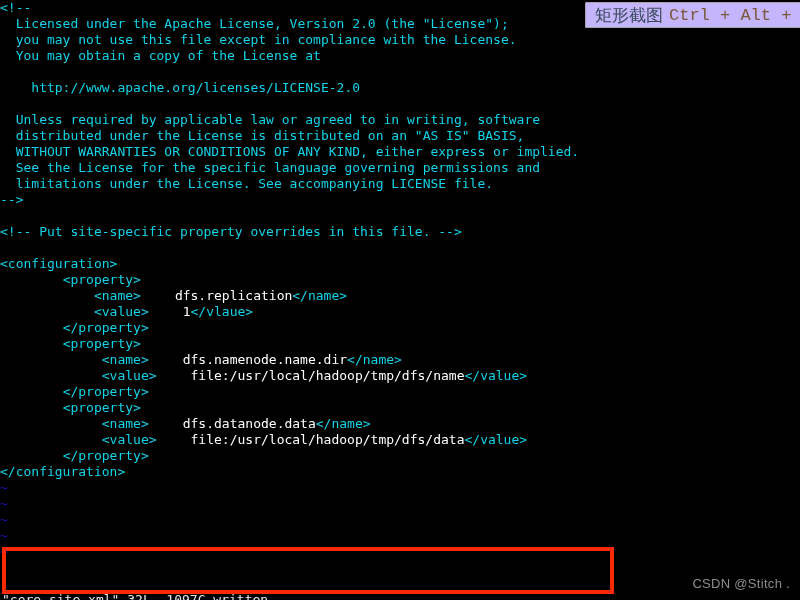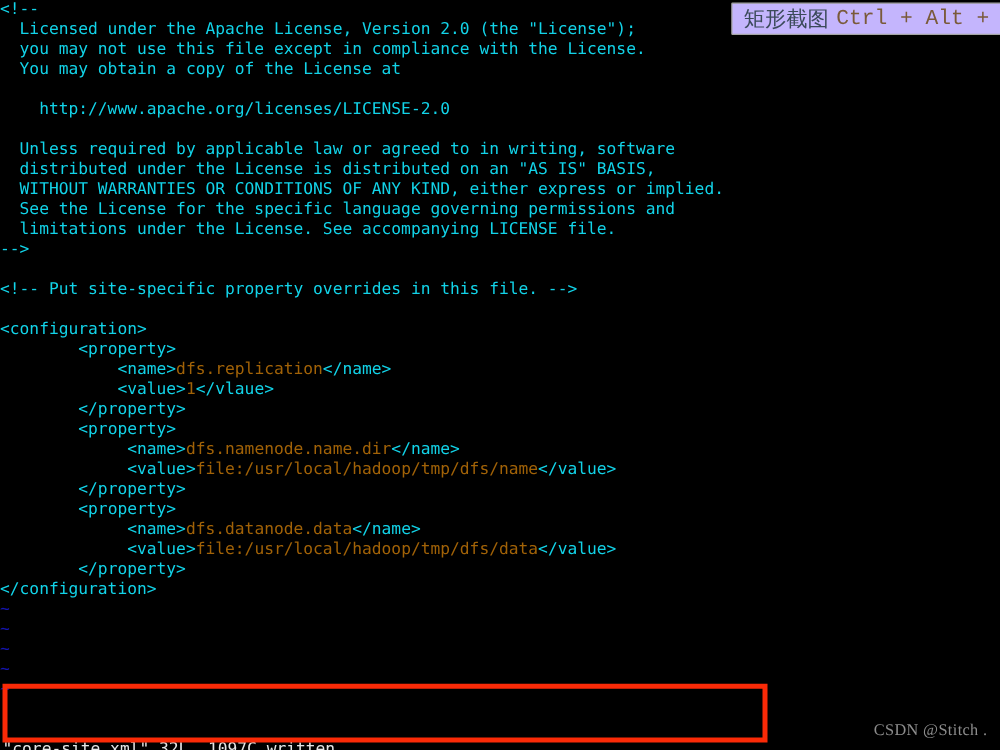--- a/index.html
+++ b/index.html
@@ -36,21 +36,21 @@
     top: 0;
     width: 800px;
   }
   .ln {
     height: 16px;
     line-height: 16px;
     white-space: pre;
     font-size: 13px;
   }
   .c-cyan   { color: #12d3e8; }
-  .c-white  { color: #a16207; }
+  .c-white  { color: #ffffff; margin-left: 34px; }
   .c-blue   { color: #1414b0; }
   .c-status { color: #e6e6e6; }
 
   
   #statusarea {
     position: absolute;
     left: 0;
     top: 560px;
     width: 800px;
     height: 40px;
@@ -68,21 +68,21 @@
     box-sizing: border-box;
     pointer-events: none;
   }
 
   
   #watermark {
     position: absolute;
     right: 10px;
     top: 576px;
     color: #8d8d8d;
-    font-family: Liberation Serif, serif;
+    font-family: Liberation Sans, sans-serif;
     font-size: 13px;
     letter-spacing: 0.3px;
   }
 
   
   #tooltip {
     position: absolute;
     left: 585px;
     top: 2px;
     height: 26px;

